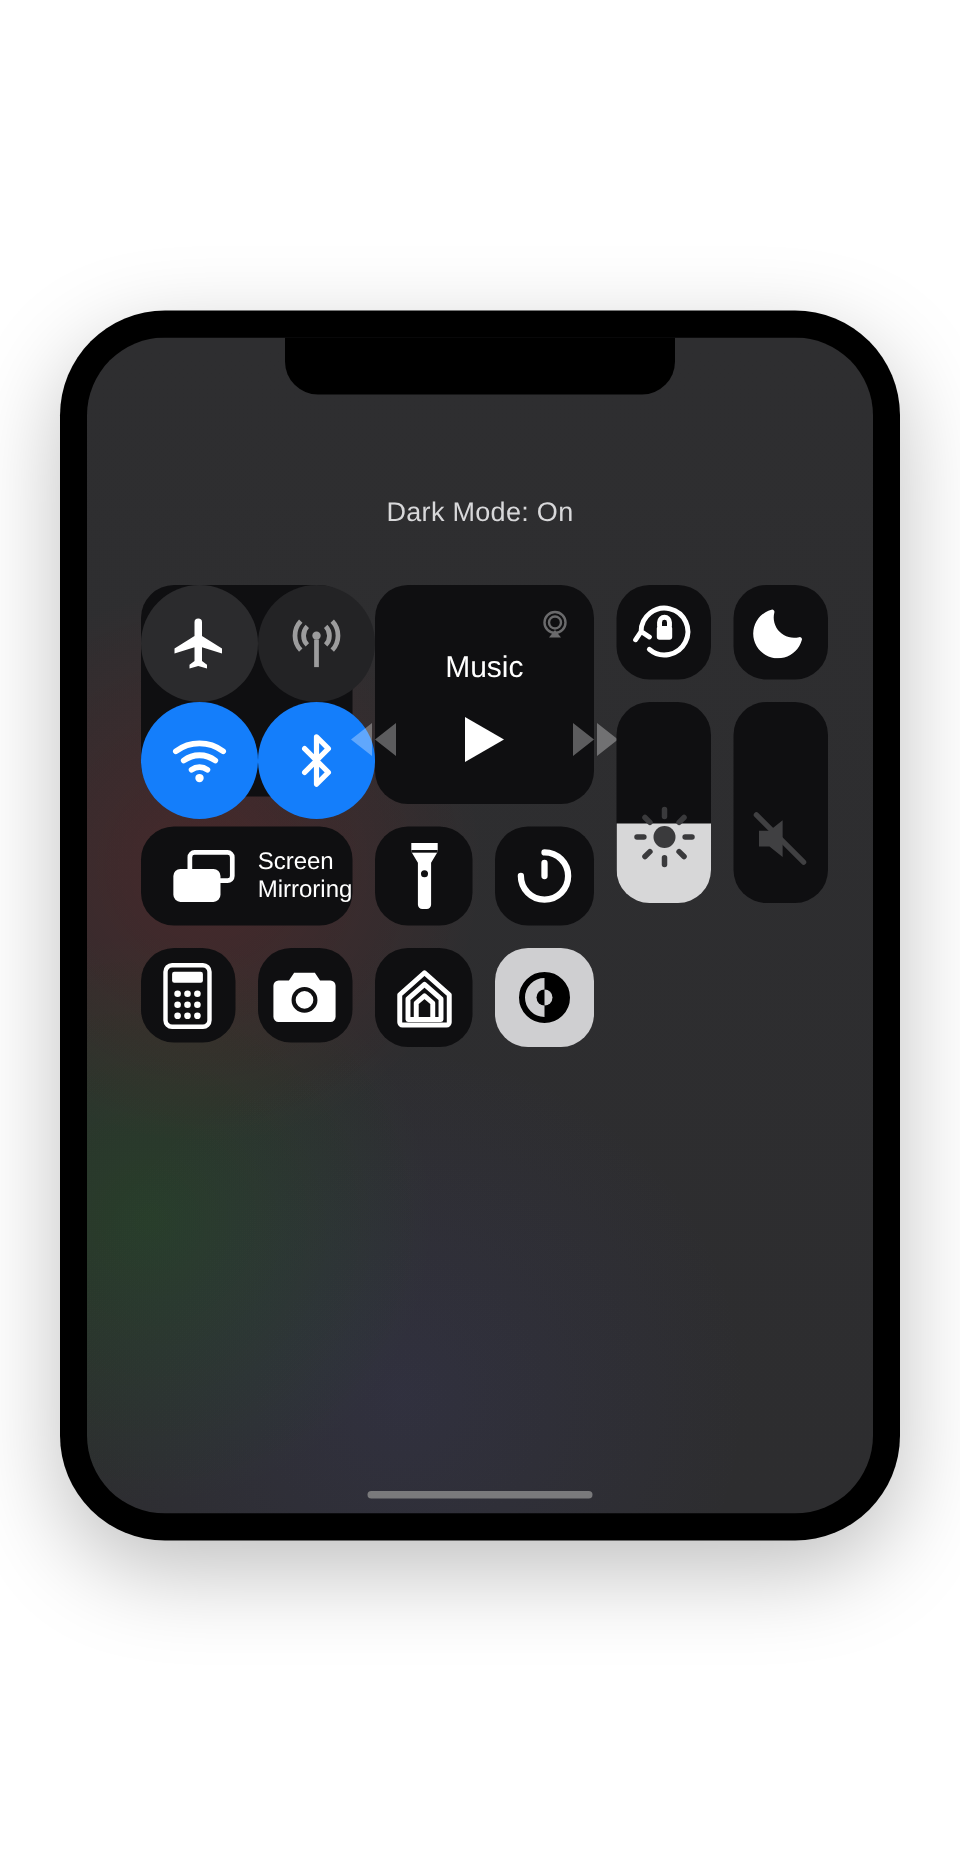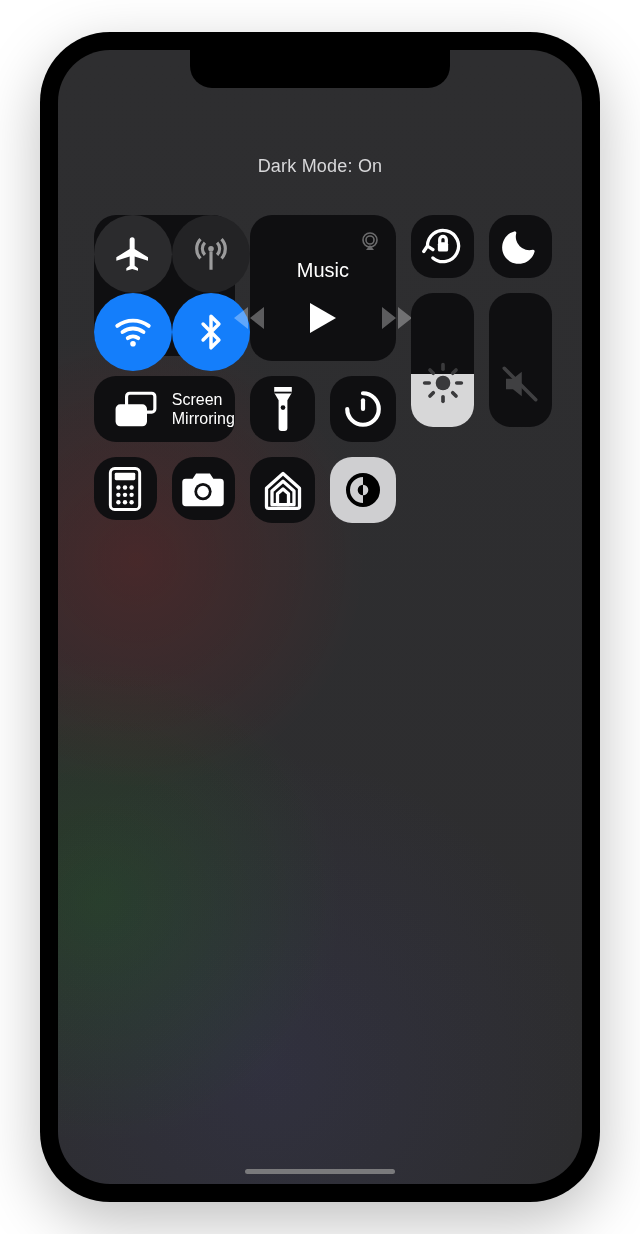--- a/index.html
+++ b/index.html
@@ -10,21 +10,21 @@
     font-family: -apple-system, "Helvetica Neue", Helvetica, Arial, sans-serif;
     display: flex;
     align-items: center;
     justify-content: center;
     overflow: hidden;
   }
 
   
   .phone {
     width: 560px;
-    height: 1170px;
+    height: 820px;
     background: #000;
     border-radius: 70px;
     padding: 18px;
     position: relative;
     box-shadow: 0 20px 60px rgba(0,0,0,0.25);
   }
   .screen {
     width: 100%;
     height: 100%;
     border-radius: 52px;

